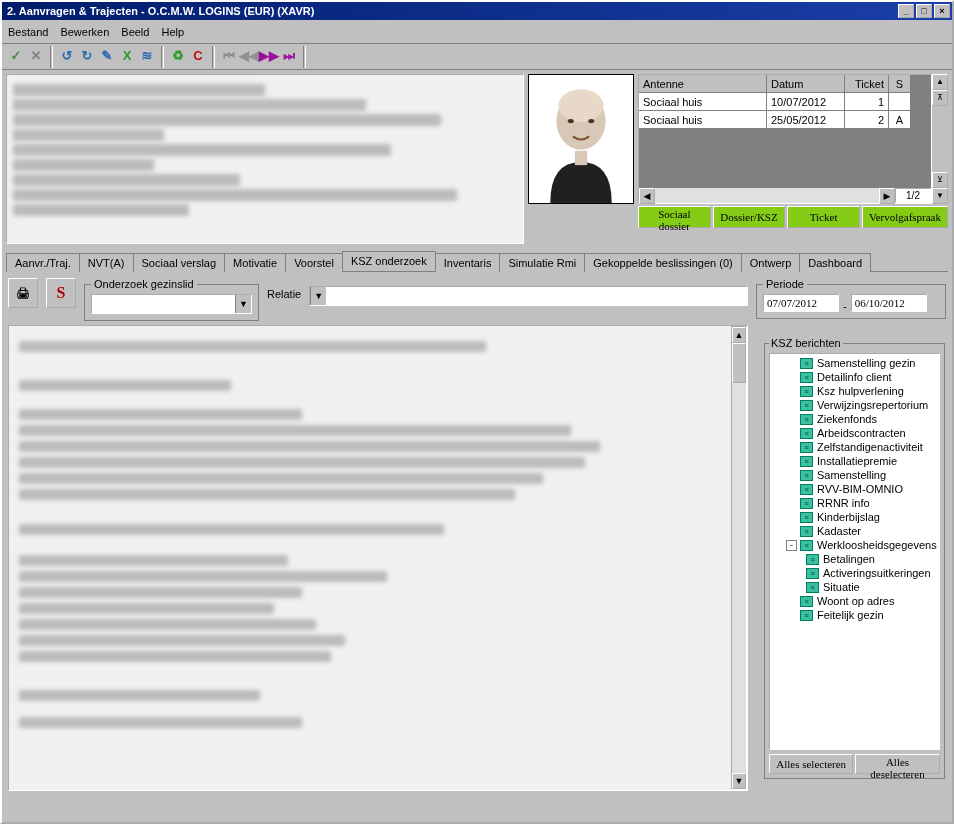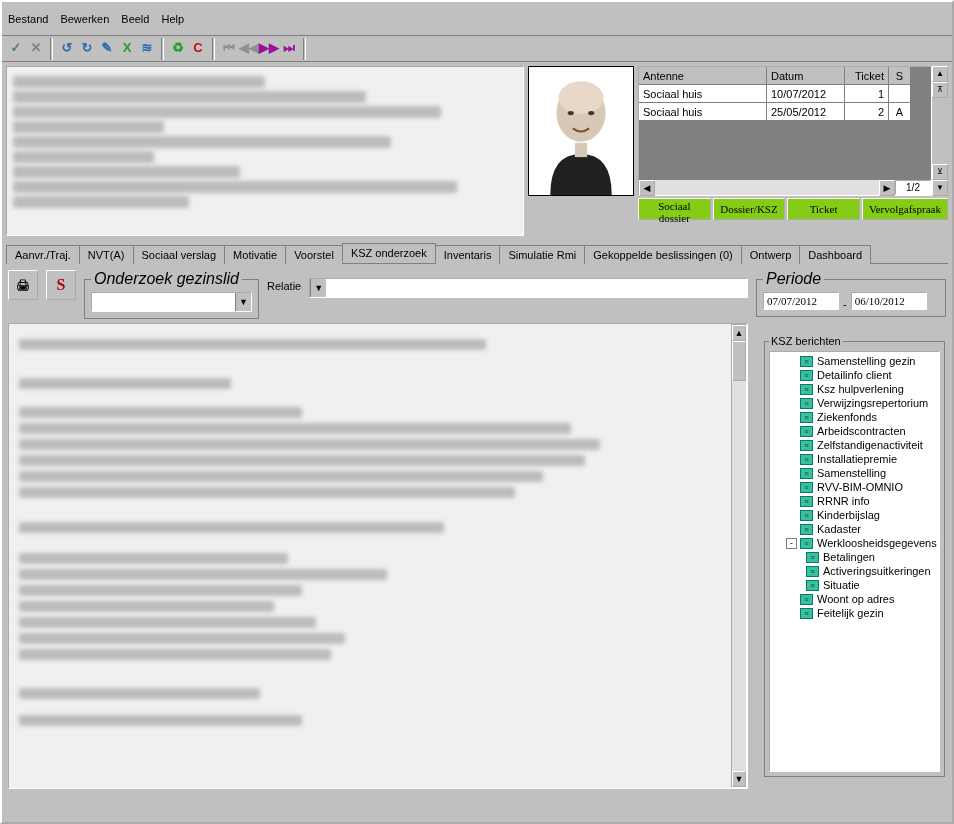--- a/index.html
+++ b/index.html
@@ -18,21 +18,21 @@
     height:18px; background:linear-gradient(to right,#001c6b,#1a3fa8);
     color:#fff; display:flex; align-items:center; justify-content:space-between;
     padding:0 2px; font-weight:bold;
   }
   .titlebar .title { padding-left:3px; font-size:11px; }
   .titlebar .btns { display:flex; gap:2px;}
   .titlebar .btns div {
     width:16px; height:14px; background:#c0c0c0; border:1px outset #fff;
     font-family: Arial; font-size:9px; line-height:12px; text-align:center; color:#000; font-weight:bold;
   }
-  .menubar { height:34px; background:#c0c0c0; border-bottom:1px solid #808080; display:flex; align-items:center; gap:12px; padding:0 6px;}
+  .menubar { height:24px; background:#c0c0c0; border-bottom:1px solid #808080; display:flex; align-items:center; gap:12px; padding:0 6px;}
   .menubar span { cursor:default; }
   
   .toolbar { height:26px; background:#c0c0c0; border-bottom:1px solid #808080; display:flex; align-items:center; padding:0 4px;}
   .toolbar .sep { width:3px; height:22px; border-left:1px solid #808080; border-right:1px solid #fff; margin:0 4px;}
   .tb-btn { width:20px; height:20px; text-align:center; line-height:18px; font-size:13px; font-weight:bold; font-family: Arial;}
   .tb-check{color:#4a8a4a;} .tb-x{color:#808080;} .tb-blue{color:#2a6ab0;} .tb-green{color:#2a9a2a;} .tb-red{color:#c01010;}
   .tb-nav{color:#909090;} .tb-nav.active{color:#9a109a;}
   
   .upper { display:flex; padding:4px 4px 0 4px; gap:4px; }
   .left-blur {
@@ -70,21 +70,21 @@
   .tabstrip { display:flex; align-items:flex-end; height:22px; margin:6px 4px 0 4px; border-bottom:1px solid #808080;}
   .tabstrip .tab {
     padding:3px 8px; background:#c0c0c0; border:1px solid #808080; border-bottom:none;
     margin-right:-1px; position:relative; top:1px; white-space:nowrap; font-size:11px;
   }
   .tabstrip .tab.active { background:#c0c0c0; border-bottom:1px solid #c0c0c0; top:0px; z-index:2;}
   
   .ksz-row { display:flex; align-items:flex-start; gap:8px; padding:6px 6px 4px 6px;}
   .btn3d { width:30px; height:30px; background:#c0c0c0; border:1px outset #fff; display:flex; align-items:center; justify-content:center; font-weight:bold;}
   fieldset.field { border:1px solid #808080; padding:4px 6px 6px 6px; margin:0;}
-  fieldset.field legend{ font-size:16px; padding:0 3px;font-style:italic;}
+  fieldset.field legend{ font-size:11px; padding:0 3px;}
   .combo {
     display:flex; align-items:stretch; background:#fff; border:1px inset #fff; height:20px;
   }
   .combo input{ flex:1; border:none; outline:none; font:11px Tahoma; padding:0 4px;}
   .combo .arrow{ width:16px; background:#c0c0c0; border-left:1px solid #808080; text-align:center; font-size:9px; line-height:18px;}
   .lbl{ padding-top:10px; }
   .periode-row{ display:flex; align-items:flex-end; gap:4px;}
   .periode-row input{ width:76px; height:18px; border:1px inset #fff; font:11px Tahoma; padding:0 3px;}
   
   .bottom-split{ display:flex; gap:4px; padding:0 6px 4px 6px; height:470px;}
@@ -114,20 +114,28 @@
   
   .statusbar{position:absolute; bottom:2px; left:2px; right:2px; height:20px; display:flex;}
   .statusbar .cell{ flex:1; border:1px inset #fff; background:#c0c0c0; margin-right:2px;}
   .statusbar .cell.small{ flex:0 0 80px; text-align:center; line-height:18px;}
 </style>
 </head>
 <body>
 
 <div class="window">
 
+  <div class="titlebar">
+    <span class="title">2. Aanvragen &amp; Trajecten - O.C.M.W. LOGINS (EUR) (XAVR)</span>
+    <div class="btns">
+      <div>_</div>
+      <div>□</div>
+      <div>×</div>
+    </div>
+  </div>
 
   <div class="menubar">
     <span>Bestand</span>
     <span>Bewerken</span>
     <span>Beeld</span>
     <span>Help</span>
   </div>
 
   <div class="toolbar">
     <div class="tb-btn tb-check">✓</div>
@@ -391,18 +399,22 @@
               <span style="display: inline-block; width: 14px;"></span>
               <span class="ticon">≡</span>
               <span>Woont op adres</span>
             </div>
             <div class="node level1">
               <span style="display: inline-block; width: 14px;"></span>
               <span class="ticon">≡</span>
               <span>Feitelijk gezin</span>
             </div>
           </div>
+        <div class="tree-btns">
+          <button>Alles selecteren</button>
+          <button>Alles deselecteren</button>
+        </div>
       </fieldset>
     </div>
   </div>
 
 
 </div>
 
 </body></html>

